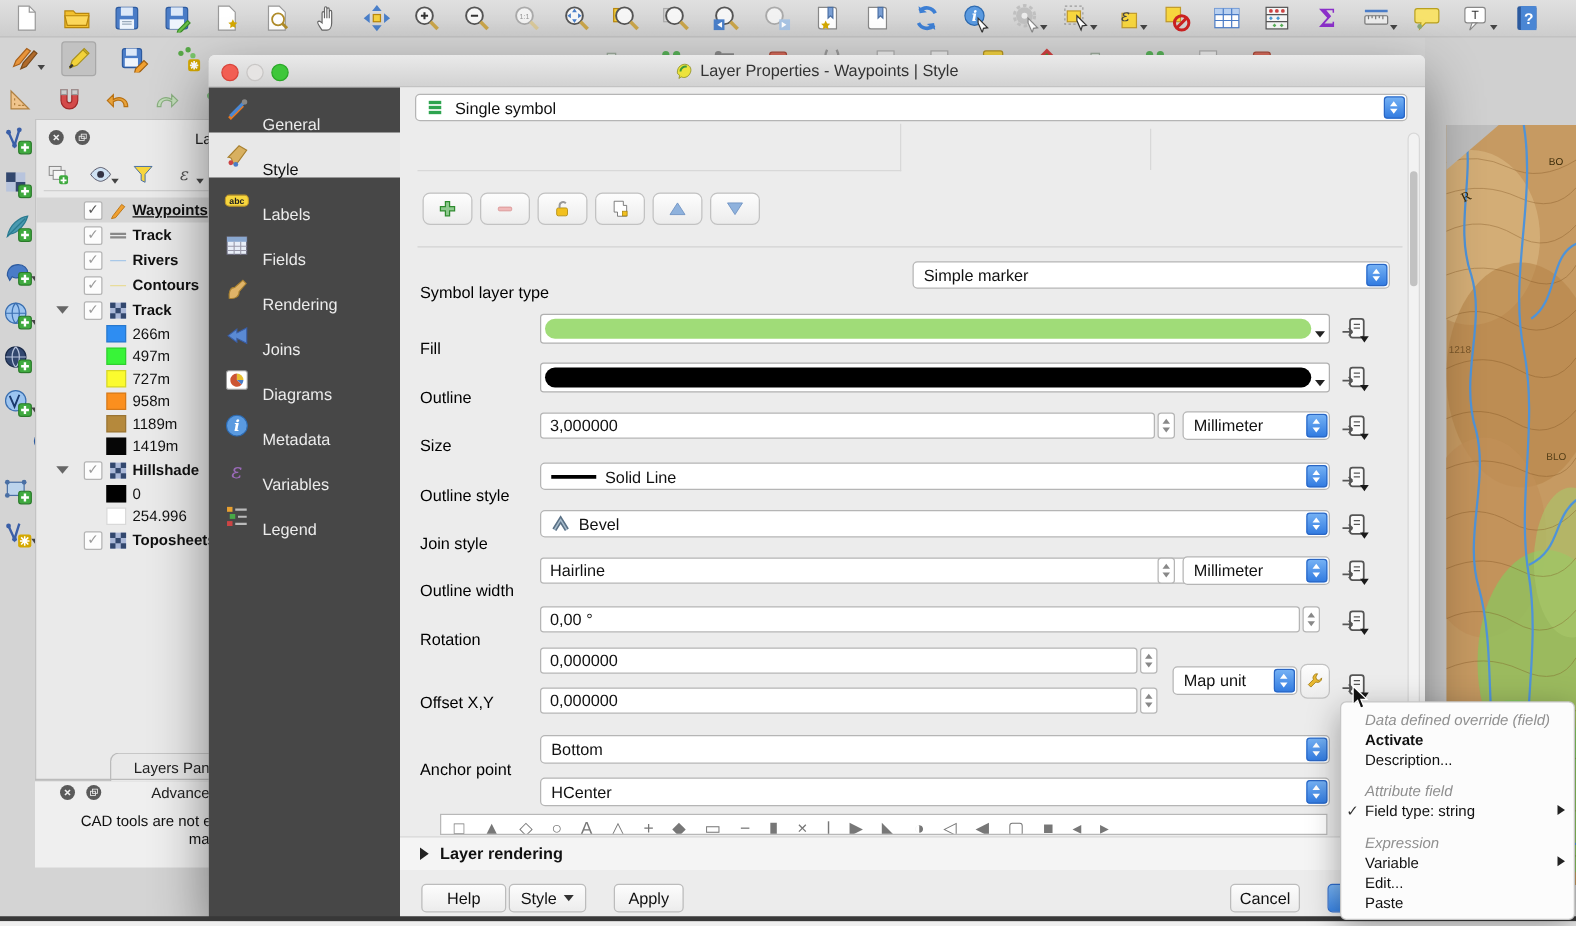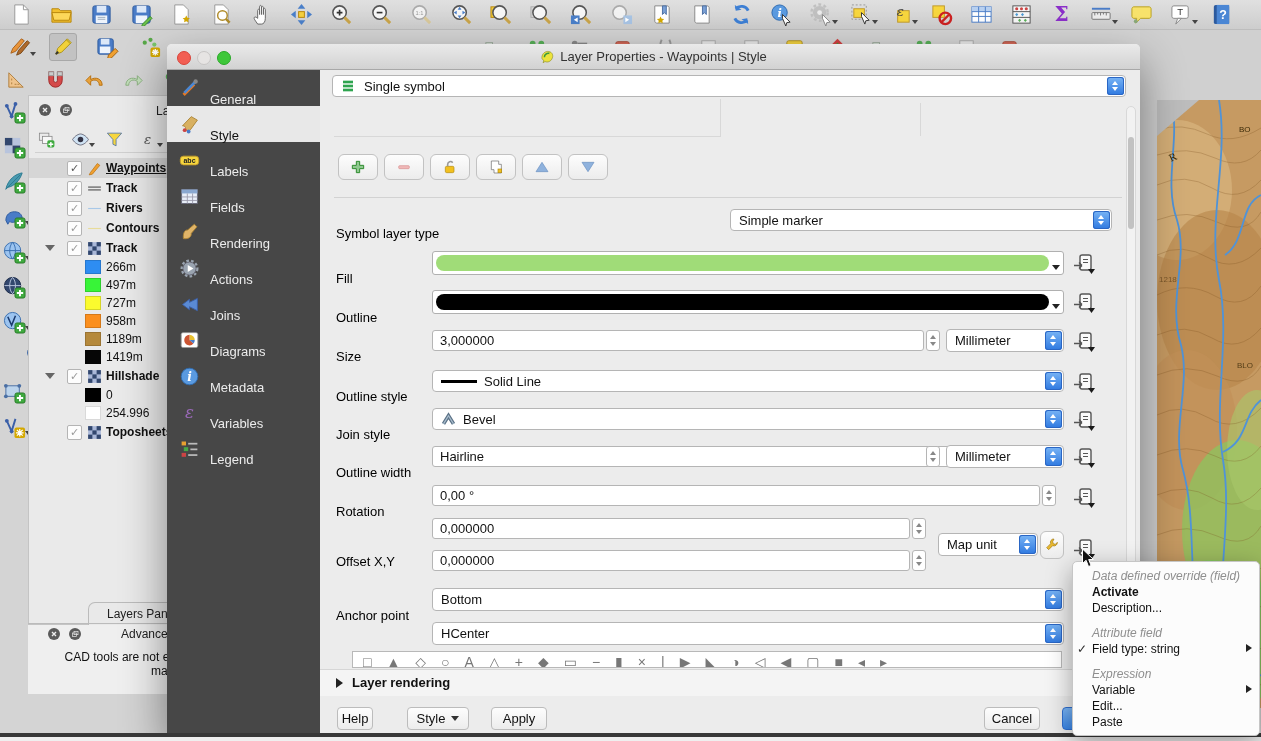--- a/index.html
+++ b/index.html
@@ -843,28 +843,20 @@
         <span class="sblabel">Fields</span>
       </div>
       <div class="sbitem">
         <span class="sbicon"><svg viewBox="0 0 24 24">
             <path d="M5 19c6 1 9.5-2.5 9-6l6.5-7.5-3-3-7.5 6.5C6 9 4.5 13 5 19z" fill="#e0b468" stroke="#a88030"></path>
           </svg></span>
         <span class="sblabel">Rendering</span>
       </div>
       <div class="sbitem">
         <span class="sbicon"><svg viewBox="0 0 24 24">
-            <circle cx="12" cy="12" r="7.5" fill="#9aa4b0" stroke="#667"></circle>
-            <circle cx="12" cy="12" r="9" fill="none" stroke="#9aa4b0" stroke-width="2.5" stroke-dasharray="3 2.5"></circle>
-            <path d="M10 8l6.5 4-6.5 4z" fill="#fff"></path>
-          </svg></span>
-        <span class="sblabel">Actions</span>
-      </div>
-      <div class="sbitem">
-        <span class="sbicon"><svg viewBox="0 0 24 24">
             <path d="M21 5v14l-9-4.5v3.5l-8-6 8-6v3.5z" fill="#5a8ad4" stroke="#3a5fa8"></path>
           </svg></span>
         <span class="sblabel">Joins</span>
       </div>
       <div class="sbitem">
         <span class="sbicon"><svg viewBox="0 0 24 24">
             <rect x="2.5" y="3" width="19" height="17" rx="2" fill="#fff" stroke="#999"></rect>
             <path d="M12 11.5V5.5a6 6 0 016 6z" fill="#e8c030"></path>
             <path d="M12 11.5l4.5 4a6 6 0 01-10.5-4 6 6 0 016-6z" fill="#cc5533"></path>
             <path d="M12 11.5h6a6 6 0 01-1.5 4z" fill="#4a7cc7"></path>
@@ -1102,21 +1094,21 @@
         <span>▢</span>
         <span>■</span>
         <span>◂</span>
         <span>▸</span>
       </div>
     <div id="lr-row">
       <span id="lr-tri"></span>
       <span id="lr-label">Layer rendering</span>
     </div>
 
-    <div class="btn" style="left:17px;top:637px;width:36px;">Help</div>
+    <div class="btn" style="left:17px;top:637px;width:68px;">Help</div>
     <div class="btn" style="left:87px;top:637px;width:62px;">
       <span>Style</span>
         <span class="bcaret"></span>
     </div>
     <div class="btn" style="left:171px;top:637px;width:56px;">Apply</div>
     <div class="btn" style="left:664px;top:637px;width:56px;">Cancel</div>
     <div class="btn blue" style="left:742px;top:637px;width:66px;">OK</div>
 
     <div id="vscroll">
         <div id="vthumb"></div>

